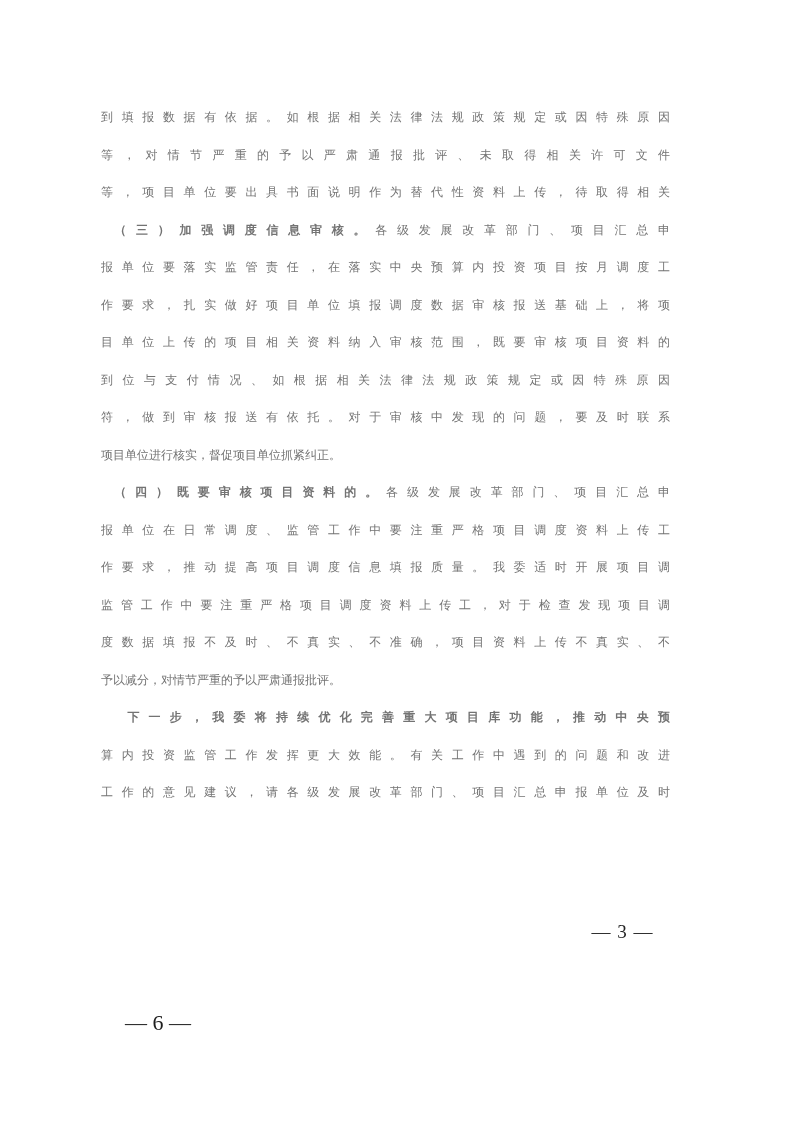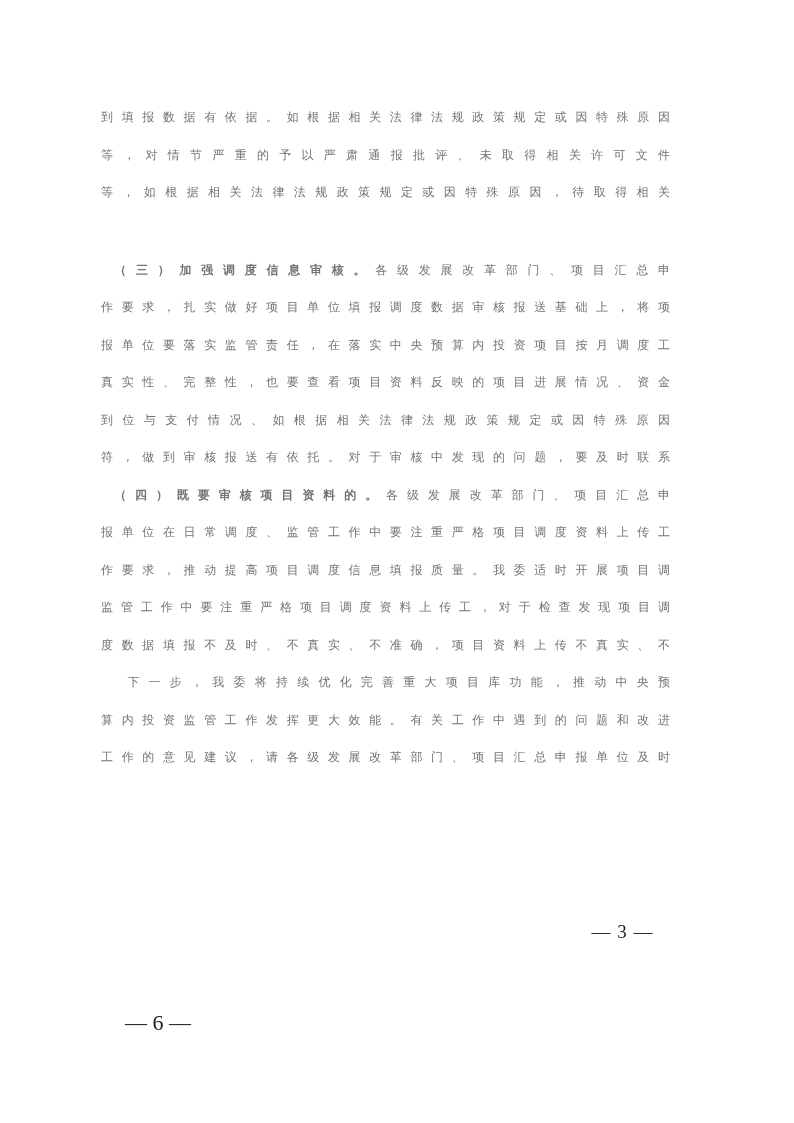--- a/index.html
+++ b/index.html
@@ -59,33 +59,35 @@
   }
 </style>
 </head>
 <body>
 
 <div class="page">
 
   <div class="text-block" id="text-block">
       <div class="doc-line fill"><span class="lead"></span><span class="line-text">到填报数据有依据。如根据相关法律法规政策规定或因特殊原因</span></div>
       <div class="doc-line fill"><span class="lead"></span><span class="line-text">等，对情节严重的予以严肃通报批评、未取得相关许可文件</span></div>
-      <div class="doc-line fill"><span class="lead"></span><span class="line-text">等，如根据相关法律法规政策规定或因特殊原因，待取得相关</span></div>
-      <div class="doc-line fill" style="text-indent: 1.1em; margin-top: 40px;"><span class="lead">（三）加强调度信息审核。</span><span class="line-text">各级发展改革部门、项目汇总申</span></div>
+      <div class="doc-line fill"><span class="lead"></span><span class="line-text">等，项目单位要出具书面说明作为替代性资料上传，待取得相关</span></div>
+      <div class="doc-line fill" style="text-indent: 1.1em;"><span class="lead">（三）加强调度信息审核。</span><span class="line-text">各级发展改革部门、项目汇总申</span></div>
+      <div class="doc-line fill"><span class="lead"></span><span class="line-text">报单位要落实监管责任，在落实中央预算内投资项目按月调度工</span></div>
       <div class="doc-line fill"><span class="lead"></span><span class="line-text">作要求，扎实做好项目单位填报调度数据审核报送基础上，将项</span></div>
-      <div class="doc-line fill"><span class="lead"></span><span class="line-text">报单位要落实监管责任，在落实中央预算内投资项目按月调度工</span></div>
-      <div class="doc-line fill"><span class="lead"></span><span class="line-text">真实性、完整性，也要查看项目资料反映的项目进展情况、资金</span></div>
+      <div class="doc-line fill"><span class="lead"></span><span class="line-text">目单位上传的项目相关资料纳入审核范围，既要审核项目资料的</span></div>
       <div class="doc-line fill"><span class="lead"></span><span class="line-text">到位与支付情况、如根据相关法律法规政策规定或因特殊原因</span></div>
       <div class="doc-line fill"><span class="lead"></span><span class="line-text">符，做到审核报送有依托。对于审核中发现的问题，要及时联系</span></div>
+      <div class="doc-line"><span class="lead"></span><span class="line-text">项目单位进行核实，督促项目单位抓紧纠正。</span></div>
       <div class="doc-line fill" style="text-indent: 1.1em;"><span class="lead">（四）既要审核项目资料的。</span><span class="line-text">各级发展改革部门、项目汇总申</span></div>
       <div class="doc-line fill"><span class="lead"></span><span class="line-text">报单位在日常调度、监管工作中要注重严格项目调度资料上传工</span></div>
       <div class="doc-line fill"><span class="lead"></span><span class="line-text">作要求，推动提高项目调度信息填报质量。我委适时开展项目调</span></div>
       <div class="doc-line fill"><span class="lead"></span><span class="line-text">监管工作中要注重严格项目调度资料上传工，对于检查发现项目调</span></div>
       <div class="doc-line fill"><span class="lead"></span><span class="line-text">度数据填报不及时、不真实、不准确，项目资料上传不真实、不</span></div>
-      <div class="doc-line fill" style="text-indent: 2.2em;"><span class="lead"></span><span class="line-text">下一步，我委将持续优化完善重大项目库功能，推动中央预</span></div>
+      <div class="doc-line"><span class="lead"></span><span class="line-text">予以减分，对情节严重的予以严肃通报批评。</span></div>
+      <div class="doc-line fill" style="text-indent: 2.2em; font-weight: bold;"><span class="lead"></span><span class="line-text">下一步，我委将持续优化完善重大项目库功能，推动中央预</span></div>
       <div class="doc-line fill"><span class="lead"></span><span class="line-text">算内投资监管工作发挥更大效能。有关工作中遇到的问题和改进</span></div>
       <div class="doc-line fill"><span class="lead"></span><span class="line-text">工作的意见建议，请各级发展改革部门、项目汇总申报单位及时</span></div>
     </div>
 
   <div class="pagenum-inner">— 3 —</div>
 
   <div class="pagenum-outer">— 6 —</div>
 
 </div>
 

